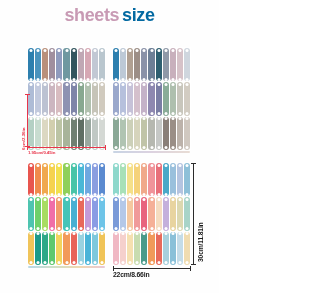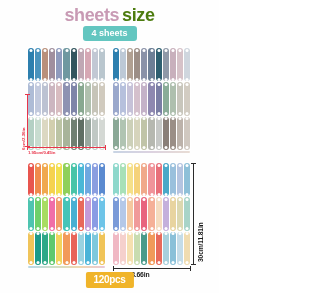--- a/index.html
+++ b/index.html
@@ -13,21 +13,21 @@
   #page{position:relative;width:219px;height:293px;background:#fefefe;}
 
   
   .title{
     position:absolute;left:0;top:6px;width:219px;
     text-align:center;
     font-size:18px;font-weight:bold;letter-spacing:-0.4px;
     line-height:18px;
   }
   .title .w1{color:#c89ab4;}
-  .title .w2{color:#4d7c0f;margin-left:3px;}
+  .title .w2{color:#0369a1;margin-left:3px;}
 
   .sheets-badge{
     position:absolute;left:50%;top:26px;transform:translateX(-50%);
     background:#63c6c0;color:#ffffff;
     font-size:9px;font-weight:bold;
     padding:2px 9px 3px 9px;border-radius:3px;
     line-height:10px;white-space:nowrap;
   }
 
   
@@ -120,21 +120,20 @@
 </style>
 </head>
 <body>
 
 <div id="page">
 
   <div class="title">
     <span class="w1">sheets</span><span class="w2">size</span>
   </div>
 
-  <div class="sheets-badge">4 sheets</div>
 
   <div class="sheet" id="sheet-tl">
       <div class="row" style="height: 33.3333%; padding-top: 1px; box-sizing: border-box;">
         <div class="strip" style="background: rgb(45, 127, 174);"></div>
         <div class="strip" style="background: rgb(74, 147, 189);"></div>
         <div class="strip" style="background: rgb(185, 144, 123);"></div>
         <div class="strip" style="background: rgb(160, 143, 158);"></div>
         <div class="strip" style="background: rgb(143, 155, 189);"></div>
         <div class="strip" style="background: rgb(111, 152, 160);"></div>
         <div class="strip" style="background: rgb(51, 85, 94);"></div>
@@ -312,15 +311,14 @@
     <span class="cap capL"></span>
       <span class="cap capR"></span>
   </div>
   <div class="rule" id="rule-v-big">
     <span class="cap capT"></span>
       <span class="cap capB"></span>
   </div>
   <div class="meas-dark" id="meas-h-big">22cm/8.66in</div>
   <div class="meas-dark" id="meas-v-big">30cm/11.81in</div>
 
-  <div class="pcs-badge">120pcs</div>
 
 </div>
 
 </body></html>

